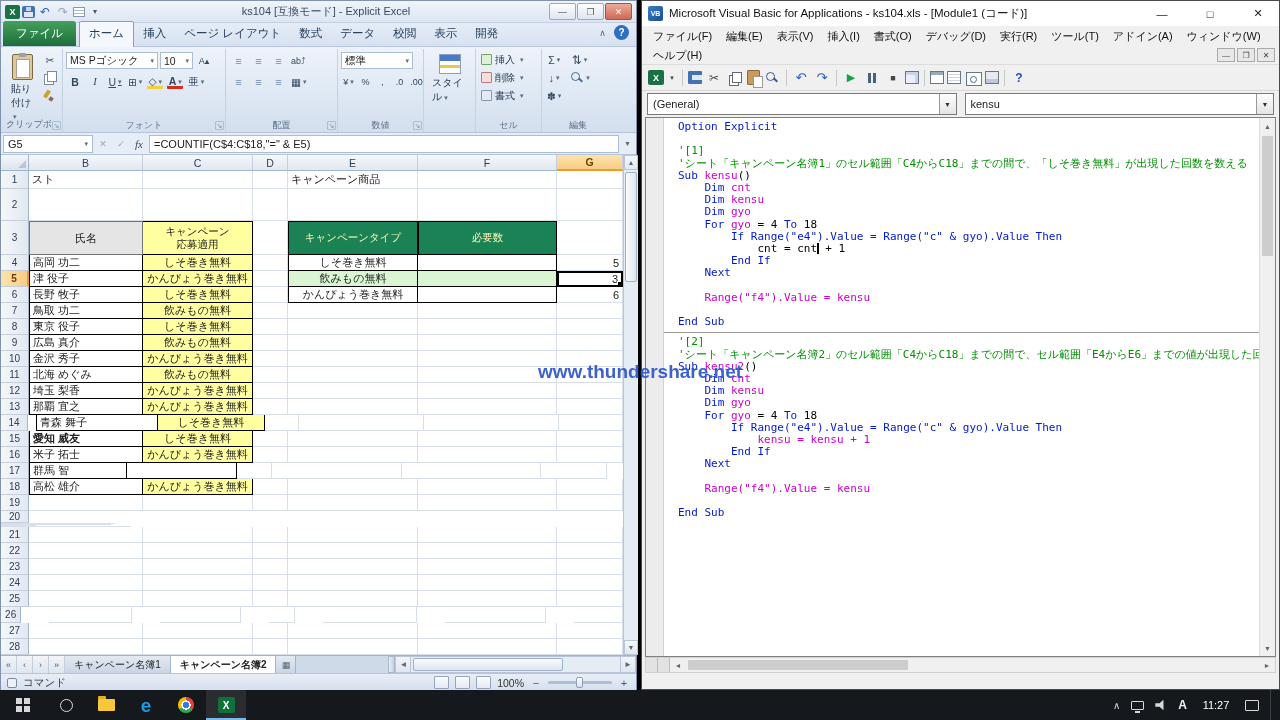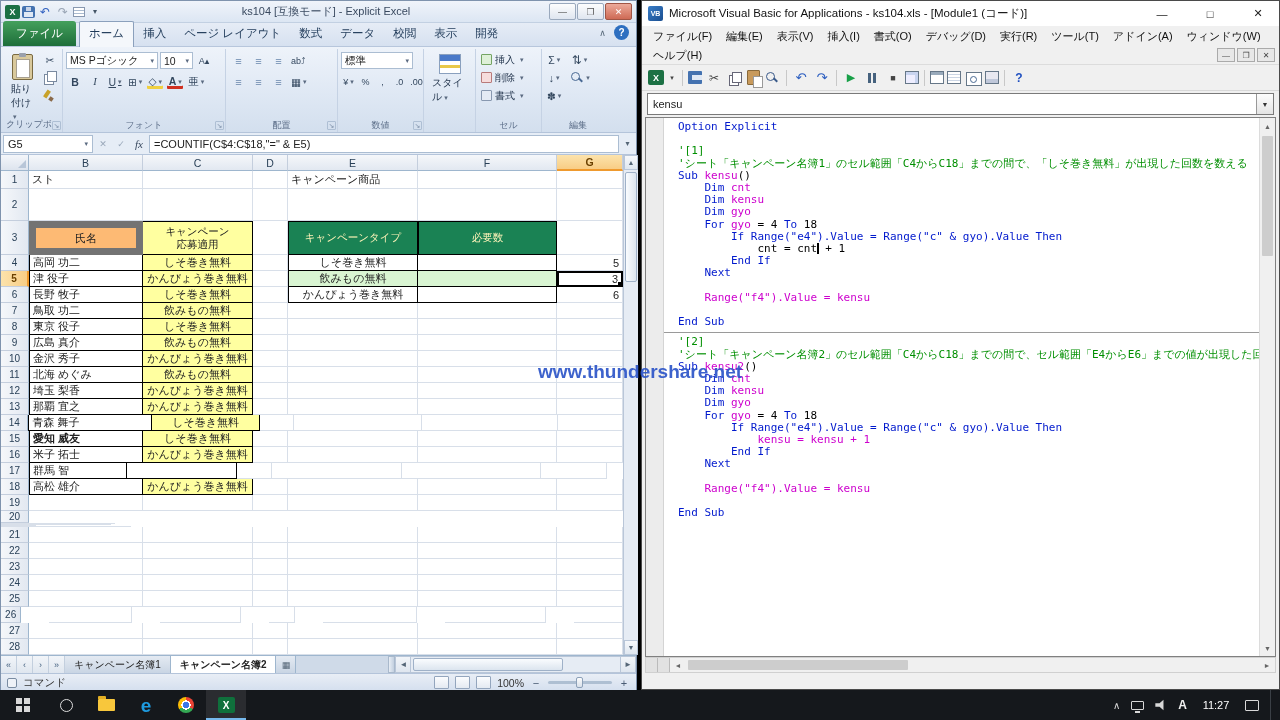--- a/index.html
+++ b/index.html
@@ -84,21 +84,21 @@
 .g-hrow{display:flex;height:16px}
 .g-corner{width:28px;background:linear-gradient(#f4f6fa,#dde4ee);border-right:1px solid #9eb6ce;border-bottom:1px solid #9eb6ce;position:relative}
 .g-corner::after{content:"";position:absolute;right:2px;bottom:2px;border-left:8px solid transparent;border-bottom:8px solid #b8c6d8}
 .g-h{background:linear-gradient(#f5f7fa,#e2e8f1);border-right:1px solid #c4cedd;border-bottom:1px solid #9eb6ce;font-size:10.5px;color:#2a4158;display:flex;align-items:center;justify-content:center;height:16px}
 .g-h.selcol{background:linear-gradient(#fce3ac,#f8cd85);border-bottom:2px solid #ef9a2e;color:#6a4000;font-weight:bold}
 .g-row{display:flex}
 .g-rh{width:28px;background:linear-gradient(90deg,#f5f7fa,#e2e8f1);border-right:1px solid #9eb6ce;border-bottom:1px solid #c4cedd;font-size:10px;color:#2a4158;display:flex;align-items:center;justify-content:center}
 .g-rh.selrow{background:linear-gradient(90deg,#fce3ac,#f8cd85);border-right:2px solid #ef9a2e;color:#6a4000;font-weight:bold}
 .g-c{border-right:1px solid #d8dfe9;border-bottom:1px solid #d8dfe9;font-size:11px;display:flex;align-items:center;padding:0 2px;overflow:hidden;white-space:nowrap;background:#fff}
 .c-plain{padding-left:3px}
-.c-hname{background:#fdba74;border:7px solid #737373;justify-content:center}
+.c-hname{background:#e5e5e5;border:1px solid #737373;justify-content:center}
 .c-hcamp{background:#ffffa0;border:1px solid #000;border-left:none;justify-content:center;text-align:center;font-size:10.5px;line-height:13px;white-space:pre-line}
 .c-name{border-left:1px solid #000;border-right:1px solid #000;border-bottom:1px solid #000;padding-left:3px}
 .c-camp{background:#ffffa0;border-right:1px solid #000;border-bottom:1px solid #000;justify-content:center}
 .c-camp.empty{background:#fff}
 .c-htype{background:#1a8254;border:1px solid #000;justify-content:center;color:#fdf3b8;font-size:10.5px}
 .c-type{border-left:1px solid #000;border-right:1px solid #000;border-bottom:1px solid #000;justify-content:center}
 .c-fcell{border-right:1px solid #000;border-bottom:1px solid #000}
 .hl{background:#d9f5d2}
 .c-num{justify-content:flex-end;padding-right:3px}
 .selcell{border:2px solid #000 !important;position:relative;z-index:2}
@@ -534,21 +534,21 @@
             <div class="g-rh">13</div>
             <div class="g-c c-name" style="width: 114px;">那覇 宜之</div>
             <div class="g-c c-camp" style="width: 110px;">かんぴょう巻き無料</div>
             <div class="g-c" style="width: 35px;"></div>
             <div class="g-c" style="width: 130px;"></div>
             <div class="g-c" style="width: 139px;"></div>
             <div class="g-c" style="width: 66px;"></div>
           </div>
           <div class="g-row" style="height: 16px;">
             <div class="g-rh">14</div>
-            <div class="g-c c-name" style="width: 126px;">青森 舞子</div>
+            <div class="g-c c-name" style="width: 126px; margin-left: 8px;">青森 舞子</div>
             <div class="g-c c-camp" style="width: 110px;">しそ巻き無料</div>
             <div class="g-c" style="width: 35px;"></div>
             <div class="g-c" style="width: 130px;"></div>
             <div class="g-c" style="width: 139px;"></div>
             <div class="g-c" style="width: 66px;"></div>
           </div>
           <div class="g-row" style="height: 16px;">
             <div class="g-rh">15</div>
             <div class="g-c c-name" style="width: 114px; font-weight: bold;">愛知 威友</div>
             <div class="g-c c-camp" style="width: 110px;">しそ巻き無料</div>
@@ -773,20 +773,24 @@
         <span class="tico t-proj"></span>
         <span class="tico t-prop"></span>
         <span class="tico t-obj"></span>
         <span class="tico t-tbx"></span>
         <span class="tsep"></span>
         <span class="tico t-help">?</span>
       </div>
 
     <div class="v-combos">
       <span class="combo">
+          <span>(General)</span>
+          <span class="cbtn">▼</span>
+        </span>
+      <span class="combo">
           <span>kensu</span>
           <span class="cbtn">▼</span>
         </span>
     </div>
 
     <div class="v-code">
       <div class="v-margin"></div>
       <div class="v-lines"><div class="code-line"><span class="cs-k">Option Explicit</span></div><div class="code-line"></div><div class="code-line"><span class="cs-c">'[1]</span></div><div class="code-line"><span class="cs-c">'シート「キャンペーン名簿1」のセル範囲「C4からC18」までの間で、「しそ巻き無料」が出現した回数を数える</span></div><div class="code-line"><span class="cs-k">Sub </span><span class="cs-m">kensu</span><span class="cs-t">()</span></div><div class="code-line"><span class="cs-t">    </span><span class="cs-k">Dim </span><span class="cs-m">cnt</span></div><div class="code-line"><span class="cs-t">    </span><span class="cs-k">Dim </span><span class="cs-m">kensu</span></div><div class="code-line"><span class="cs-t">    </span><span class="cs-k">Dim </span><span class="cs-m">gyo</span></div><div class="code-line"><span class="cs-t">    </span><span class="cs-k">For </span><span class="cs-m">gyo</span><span class="cs-t"> = 4 </span><span class="cs-k">To</span><span class="cs-t"> 18</span></div><div class="code-line"><span class="cs-t">        </span><span class="cs-k">If Range("e4").Value = Range("c" &amp; gyo).Value Then</span></div><div class="code-line"><span class="cs-t">            cnt = cnt</span><span class="cs-caret"></span><span class="cs-t"> + 1</span></div><div class="code-line"><span class="cs-t">        </span><span class="cs-k">End If</span></div><div class="code-line"><span class="cs-t">    </span><span class="cs-k">Next</span></div><div class="code-line"></div><div class="code-line"><span class="cs-t">    </span><span class="cs-m">Range("f4").Value = kensu</span></div><div class="code-line"></div><div class="code-line"><span class="cs-k">End Sub</span></div><div class="code-sep"></div><div class="code-line"><span class="cs-c">'[2]</span></div><div class="code-line"><span class="cs-c">'シート「キャンペーン名簿2」のセル範囲「C4からC18」までの間で、セル範囲「E4からE6」までの値が出現した回数を数える</span></div><div class="code-line"><span class="cs-k">Sub </span><span class="cs-m">kensu2</span><span class="cs-t">()</span></div><div class="code-line"><span class="cs-t">    </span><span class="cs-k">Dim </span><span class="cs-m">cnt</span></div><div class="code-line"><span class="cs-t">    </span><span class="cs-k">Dim </span><span class="cs-m">kensu</span></div><div class="code-line"><span class="cs-t">    </span><span class="cs-k">Dim </span><span class="cs-m">gyo</span></div><div class="code-line"><span class="cs-t">    </span><span class="cs-k">For </span><span class="cs-m">gyo</span><span class="cs-t"> = 4 </span><span class="cs-k">To</span><span class="cs-t"> 18</span></div><div class="code-line"><span class="cs-t">        </span><span class="cs-k">If Range("e4").Value = Range("c" &amp; gyo).Value Then</span></div><div class="code-line"><span class="cs-t">            </span><span class="cs-m">kensu = kensu + 1</span></div><div class="code-line"><span class="cs-t">        </span><span class="cs-k">End If</span></div><div class="code-line"><span class="cs-t">    </span><span class="cs-k">Next</span></div><div class="code-line"></div><div class="code-line"><span class="cs-t">    </span><span class="cs-m">Range("f4").Value = kensu</span></div><div class="code-line"></div><div class="code-line"><span class="cs-k">End Sub</span></div></div>
       <div class="v-vscroll">
         <span class="vv-btn">▲</span>

